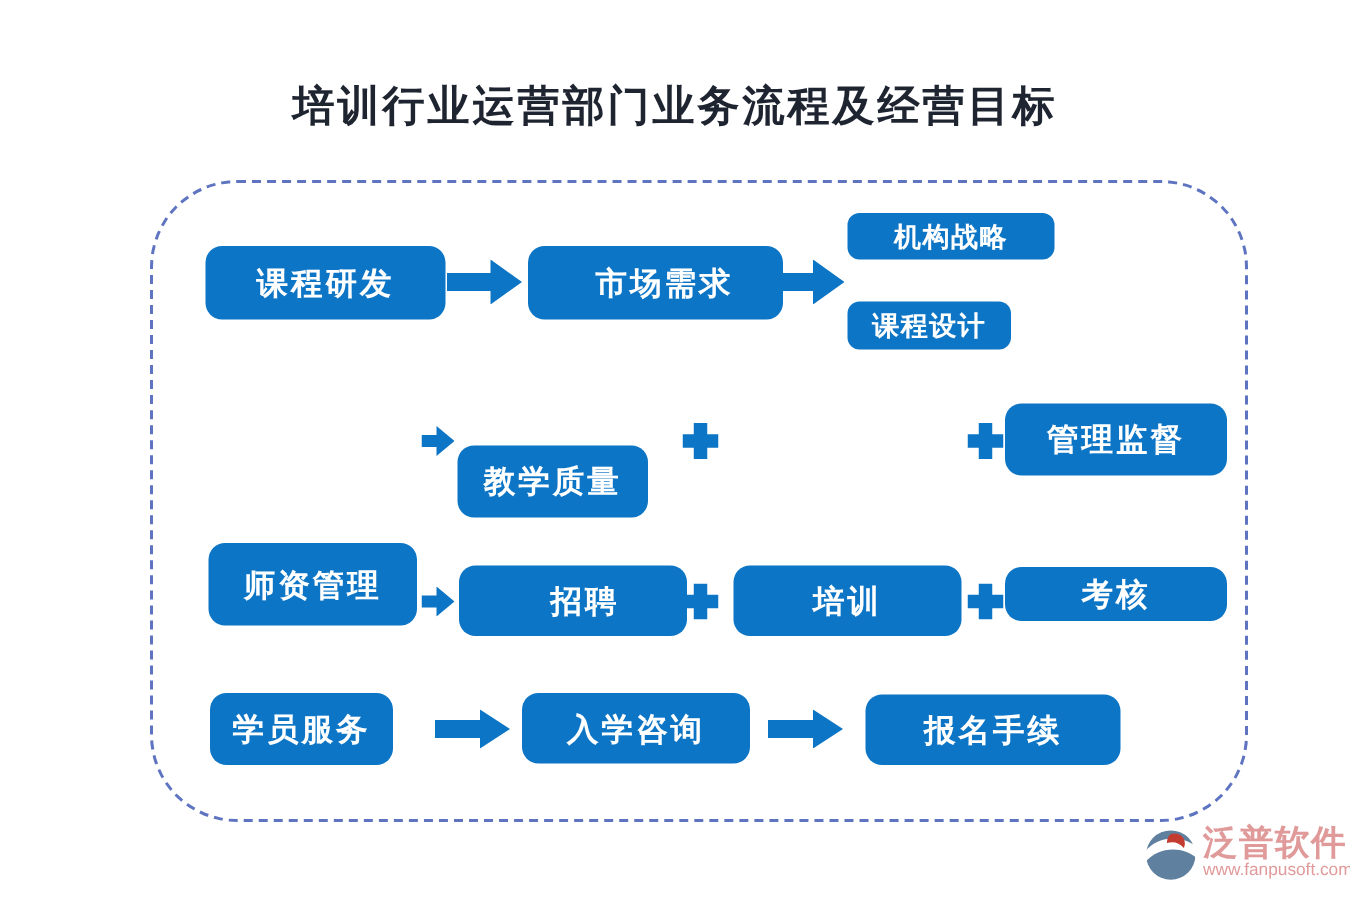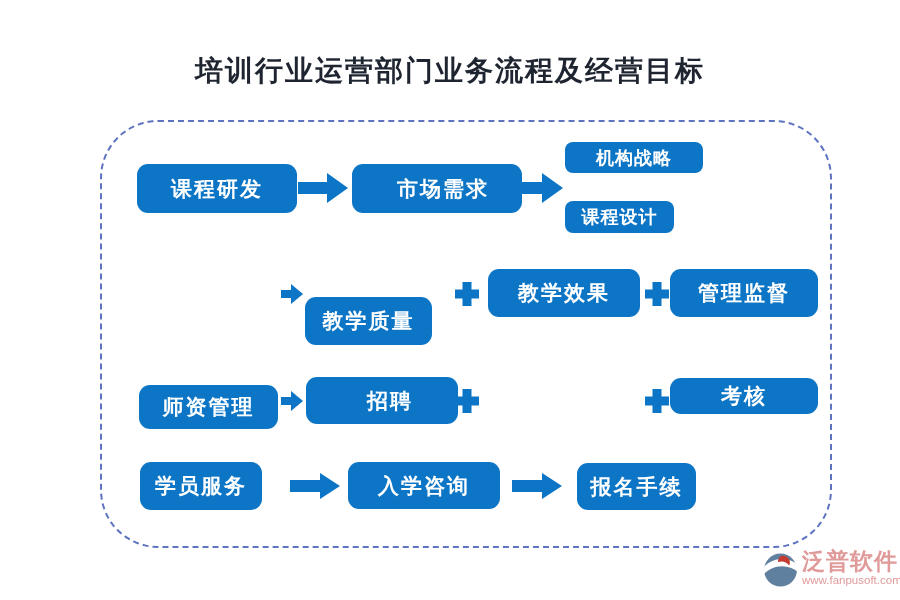--- a/index.html
+++ b/index.html
@@ -57,51 +57,51 @@
   <div class="box small" style="left:565px;top:201px;width:109px;height:32px;">课程设计</div>
 
   <svg class="icon" style="left:281px;top:284px;" width="22" height="20" viewBox="0 0 22 20">
     <polygon points="0,6 10,6 10,0 22,10 10,20 10,14 0,14" fill="var(--box)"></polygon>
   </svg>
   <div class="box" style="left:305px;top:269px;width:127px;height:48px;margin-top:28px;">教学质量</div>
   <svg class="icon" style="left:455px;top:282px;" width="24" height="24" viewBox="0 0 24 24">
     <rect x="7.5" y="0" width="9" height="24" fill="var(--box)"></rect>
     <rect x="0" y="7.5" width="24" height="9" fill="var(--box)"></rect>
   </svg>
-  <div class="box" style="left:488px;top:269px;width:152px;height:48px;">教学效果</div>
   <svg class="icon" style="left:645px;top:282px;" width="24" height="24" viewBox="0 0 24 24">
     <rect x="7.5" y="0" width="9" height="24" fill="var(--box)"></rect>
     <rect x="0" y="7.5" width="24" height="9" fill="var(--box)"></rect>
   </svg>
   <div class="box" style="left:670px;top:269px;width:148px;height:48px;">管理监督</div>
 
-  <div class="box" style="left:139px;top:385px;width:139px;height:44px;">师资管理</div>
+  <div class="box" style="left:139px;top:362px;width:139px;height:55px;">师资管理</div>
   <svg class="icon" style="left:281px;top:391px;" width="22" height="20" viewBox="0 0 22 20">
     <polygon points="0,6 10,6 10,0 22,10 10,20 10,14 0,14" fill="var(--box)"></polygon>
   </svg>
   <div class="box" style="left:306px;top:377px;width:136px;height:47px;padding-left:16px;">招聘</div>
   <svg class="icon" style="left:455px;top:389px;" width="24" height="24" viewBox="0 0 24 24">
     <rect x="7.5" y="0" width="9" height="24" fill="var(--box)"></rect>
     <rect x="0" y="7.5" width="24" height="9" fill="var(--box)"></rect>
   </svg>
+  <div class="box" style="left:489px;top:377px;width:152px;height:47px;">培训</div>
   <svg class="icon" style="left:645px;top:389px;" width="24" height="24" viewBox="0 0 24 24">
     <rect x="7.5" y="0" width="9" height="24" fill="var(--box)"></rect>
     <rect x="0" y="7.5" width="24" height="9" fill="var(--box)"></rect>
   </svg>
   <div class="box" style="left:670px;top:378px;width:148px;height:36px;">考核</div>
 
   <div class="box" style="left:140px;top:462px;width:122px;height:48px;">学员服务</div>
   <svg class="icon" style="left:290px;top:473px;" width="50" height="26" viewBox="0 0 50 26">
     <polygon points="0,7 30,7 30,0 50,13 30,26 30,19 0,19" fill="var(--box)"></polygon>
   </svg>
   <div class="box" style="left:348px;top:462px;width:152px;height:47px;">入学咨询</div>
   <svg class="icon" style="left:512px;top:473px;" width="50" height="26" viewBox="0 0 50 26">
     <polygon points="0,7 30,7 30,0 50,13 30,26 30,19 0,19" fill="var(--box)"></polygon>
   </svg>
-  <div class="box" style="left:577px;top:463px;width:119px;height:47px;text-align:right;">报名手续</div>
+  <div class="box" style="left:577px;top:463px;width:170px;height:47px;text-align:right;">报名手续</div>
 
   <div class="wm">
     <svg width="37" height="38" viewBox="0 0 36 36">
       <circle cx="18" cy="19" r="16" fill="#60809f"></circle>
       <path d="M1 24 C10 13, 26 13, 35 21 L35 14 C26 6, 10 6, 1 17 Z" fill="#ffffff"></path>
       <path d="M20 5 C26 5 28.5 10 26.5 14.5 C23.5 11 20 10 15.5 11.2 C15.8 7 17.5 5 20 5 Z" fill="#c43c30"></path>
     </svg>
     <div class="wm-txt">
       <span class="wm-brand">泛普软件</span>
       <span class="wm-url">www.fanpusoft.com</span>

